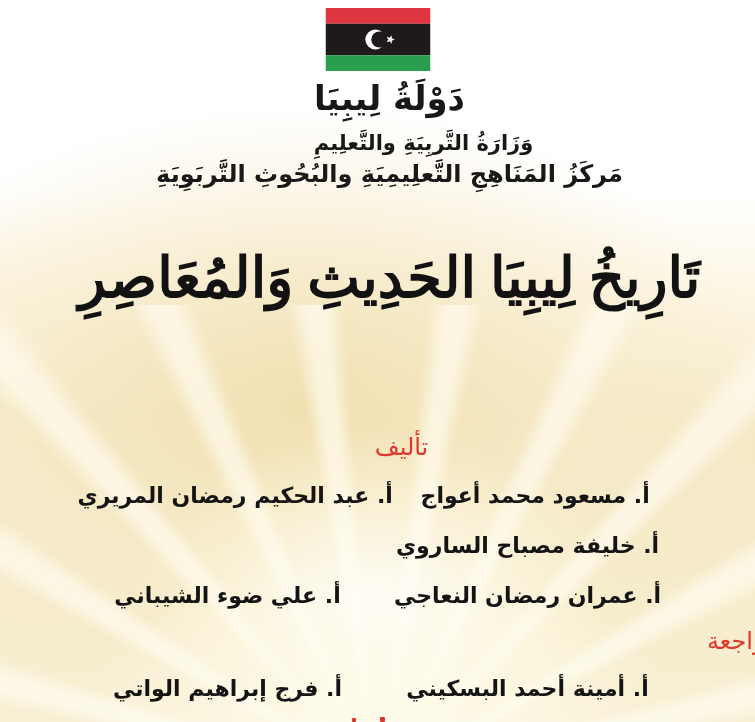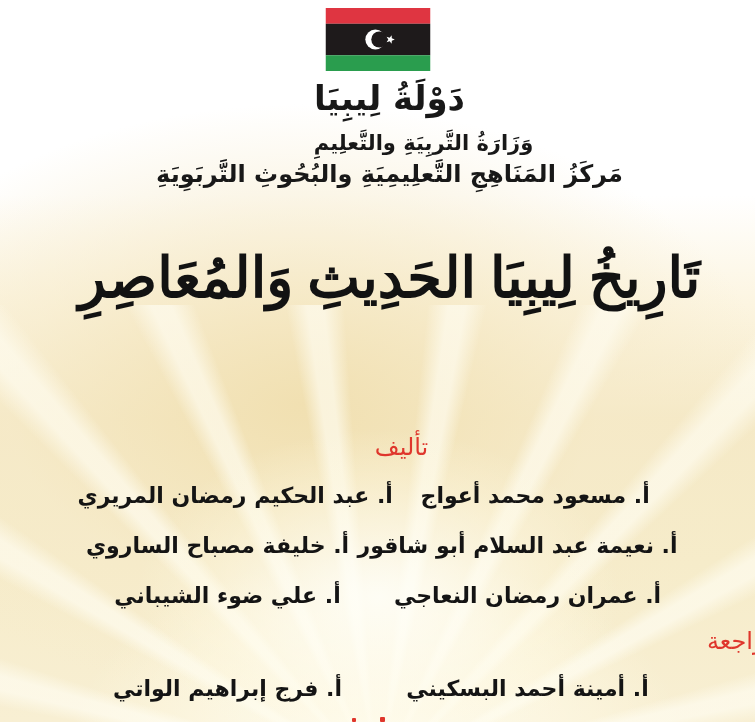--- a/index.html
+++ b/index.html
@@ -97,21 +97,20 @@
   <div class="abs-c book-title">تَارِيخُ لِيبِيَا الحَدِيثِ وَالمُعَاصِرِ</div>
 
   <div class="abs-c section-label lbl-authors">تأليف</div>
 
   <div class="names authors-list">
     <div class="name-row">
       <span class="name-cell">أ. مسعود محمد أعواج</span>
       <span class="name-cell">أ. عبد الحكيم رمضان المريري</span>
     </div>
     <div class="name-row">
-      <span class="name-cell">أ. نعيمة عبد السلام أبو شاقور</span>
       <span class="name-cell">أ. خليفة مصباح الساروي</span>
     </div>
     <div class="name-row">
       <span class="name-cell">أ. عمران رمضان النعاجي</span>
       <span class="name-cell">أ. علي ضوء الشيباني</span>
     </div>
   </div>
 
   <div class="abs-c section-label lbl-review">مراجعة</div>
 

